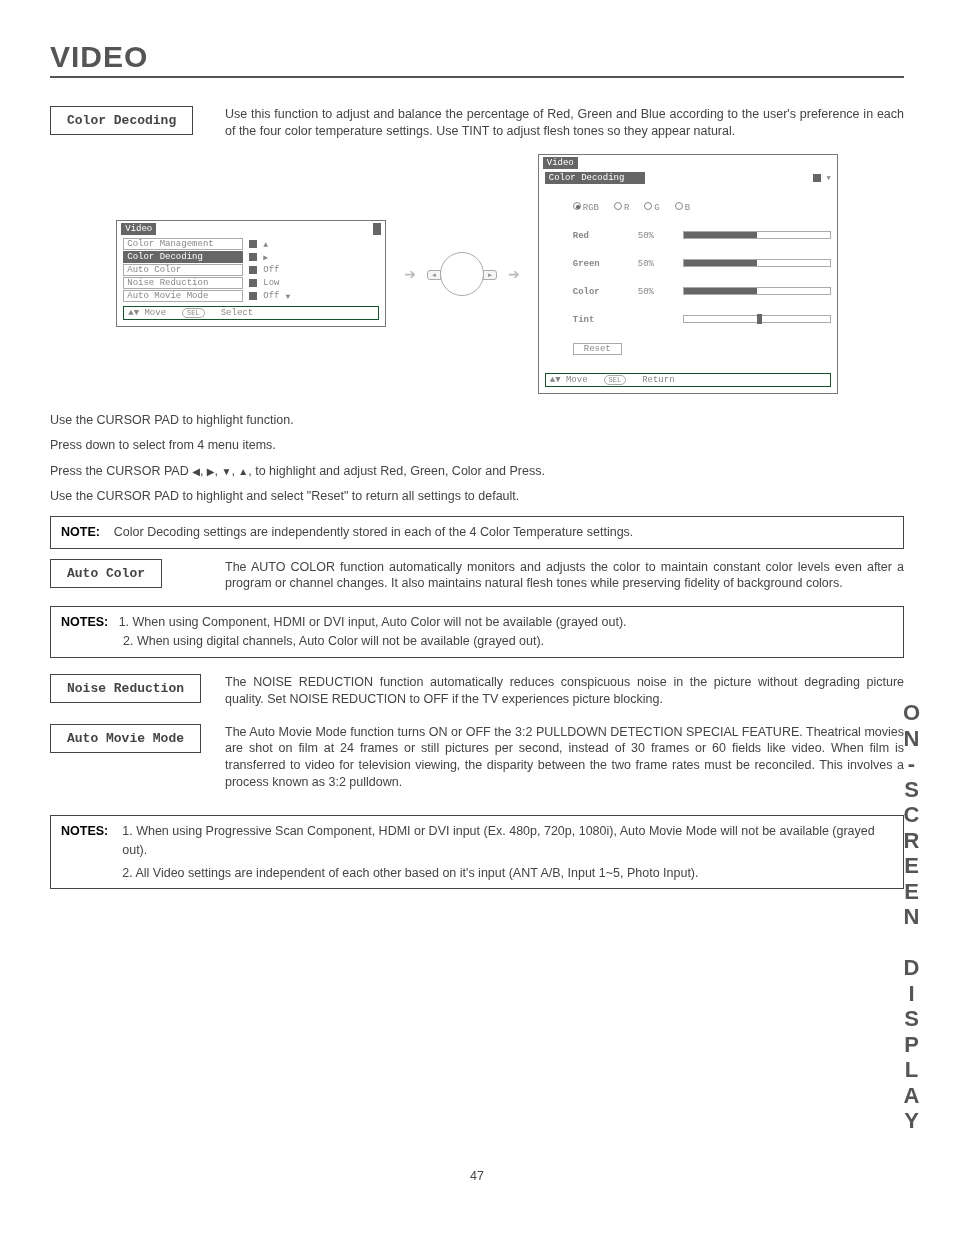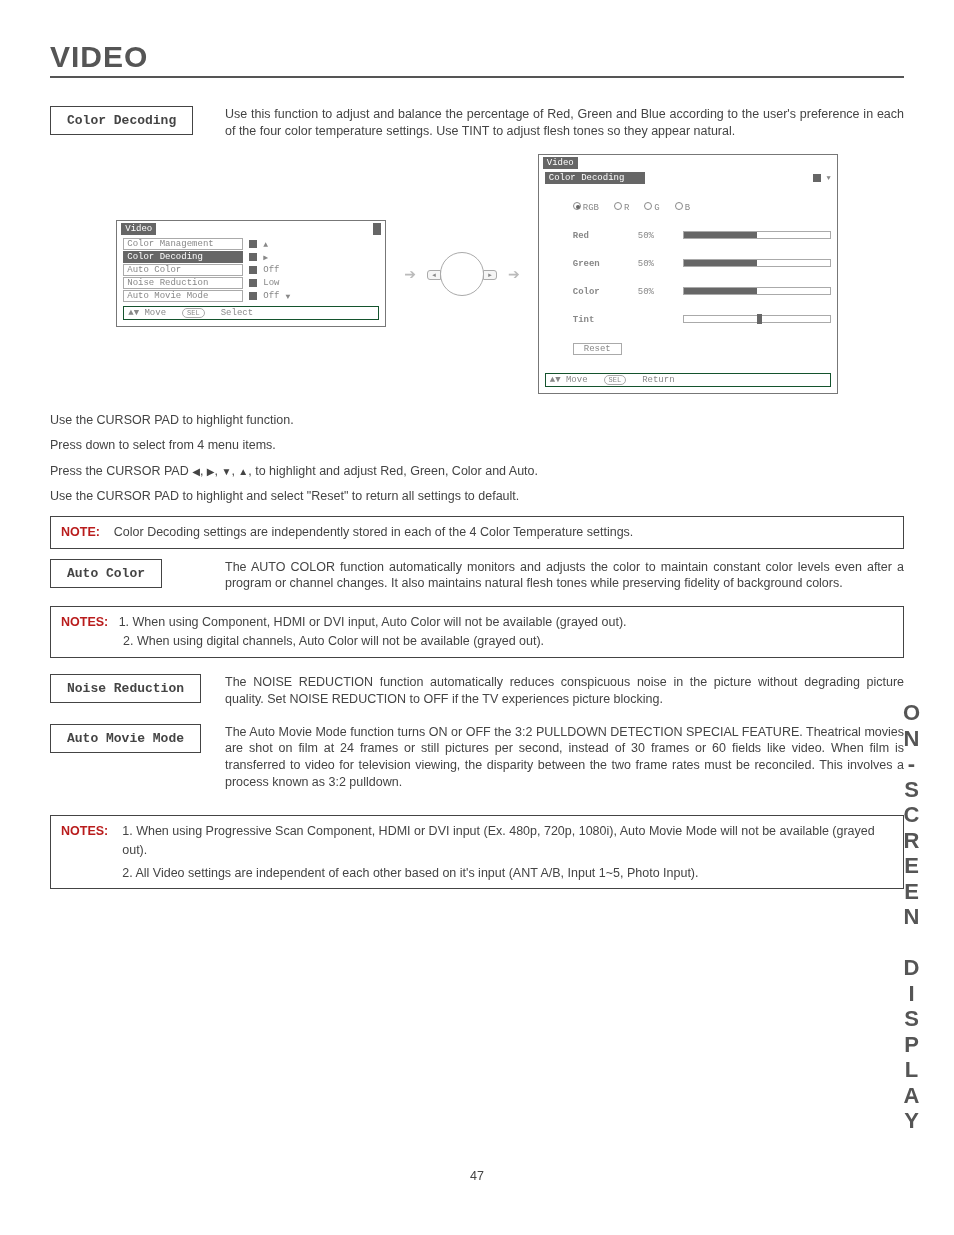--- a/index.html
+++ b/index.html
@@ -37,21 +37,21 @@
     margin-bottom: 14px;
   }
   .section-row .label-col { flex: 0 0 155px; }
   .section-row .text-col { flex: 1; text-align: justify; line-height: 1.35; }
   .note-box {
     border: 1px solid #444;
     padding: 6px 10px;
     margin: 10px 0;
     line-height: 1.5;
   }
-  .note-box strong { color: #b91c1c; }
+  .note-box strong { color: #000000; }
   .instr { line-height: 1.4; margin: 8px 0; }
   .page-num { text-align: center; margin-top: 280px; }
   .side-tab {
     position: absolute;
     right: 30px;
     bottom: 90px;
     font-size: 22px;
     font-weight: bold;
     letter-spacing: 0.5px;
     color: #555;
@@ -234,21 +234,21 @@
           <span class="sel-pill">SEL</span> 
           <span>Return</span>
         </div>
     </div>
   </div>
 </div>
 
 <div class="instr">Use the CURSOR PAD to highlight function.</div>
 <div class="instr">Press down to select from 4 menu items.</div>
 <div class="instr">
-  <span>Press the CURSOR PAD </span><span class="tri">◀</span>, <span class="tri">▶</span>, <span class="tri">▼</span>, <span class="tri">▲</span><span>, to highlight and adjust Red, Green, Color and Auto.</span>
+  <span>Press the CURSOR PAD </span><span class="tri">◀</span>, <span class="tri">▶</span>, <span class="tri">▼</span>, <span class="tri">▲</span><span>, to highlight and adjust Red, Green, Color and Press.</span>
 </div>
 <div class="instr">Use the CURSOR PAD to highlight and select "Reset" to return all settings to default.</div>
 
 <div class="note-box">
   <strong>NOTE:</strong>&nbsp;&nbsp;&nbsp;
   <span>Color Decoding settings are independently stored in each of the 4 Color Temperature settings.</span>
 </div>
 
 <div class="section-row">
   <div class="label-col">

